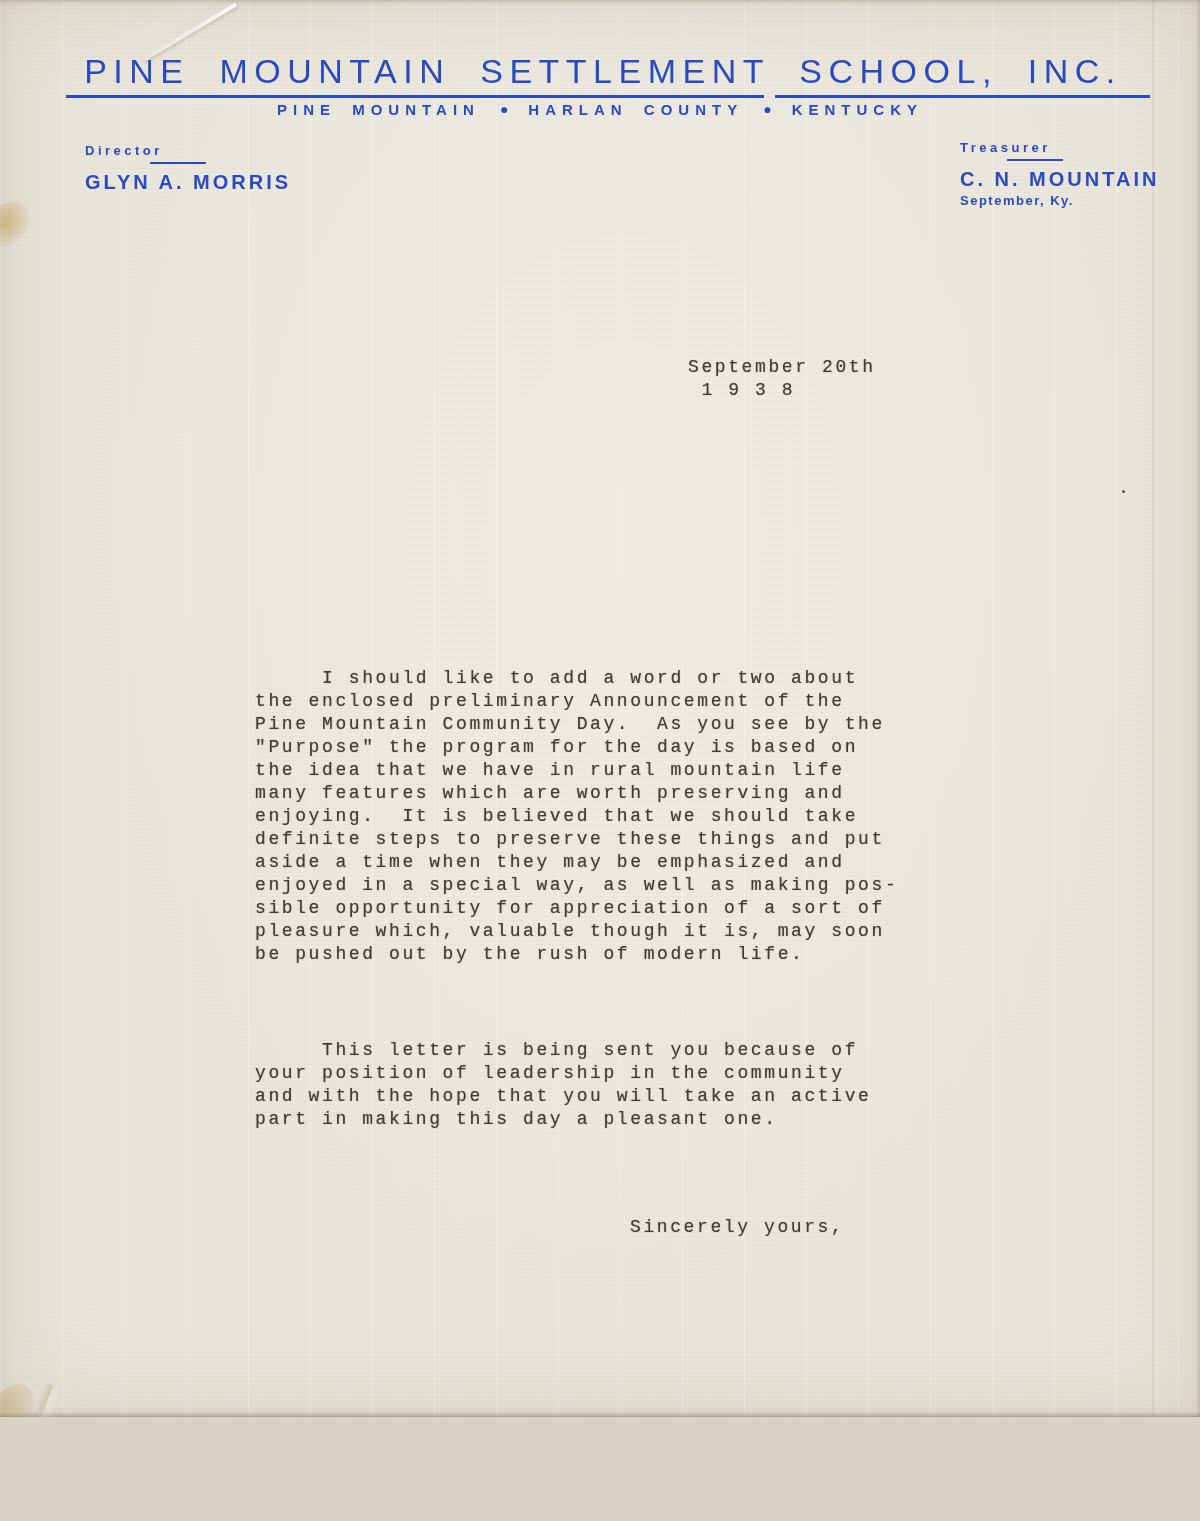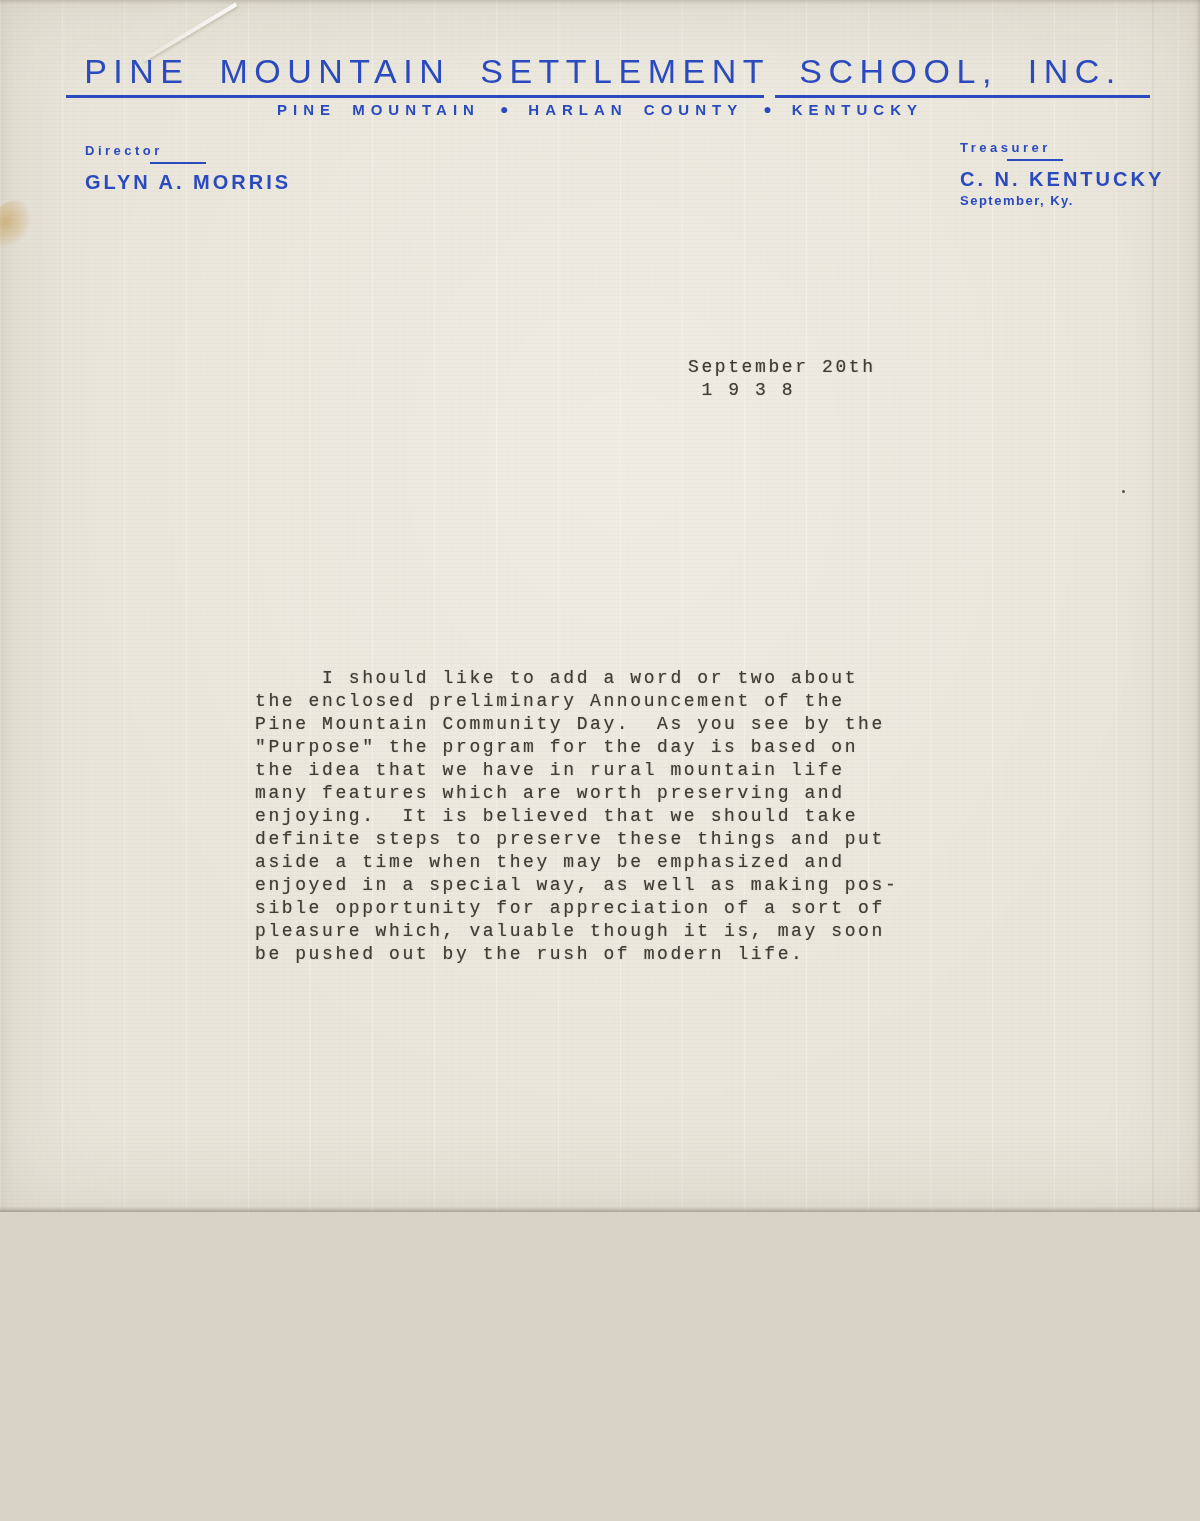--- a/index.html
+++ b/index.html
@@ -1,19 +1,19 @@
 <!DOCTYPE html>
 <html><head>
 <meta charset="utf-8">
 <style>
   html,body{margin:0;padding:0;}
   body{width:1200px;height:1521px;overflow:hidden;background:#d8d3c6;}
 
   .page{
-    position:relative;width:1200px;height:1212px;overflow:hidden;
+    position:relative;width:1200px;height:1417px;overflow:hidden;
     background-color:#e9e5da;
     background-image:
       radial-gradient(ellipse at 52% 38%, rgba(255,255,255,0.28), rgba(255,255,255,0) 65%),
       repeating-linear-gradient(90deg, rgba(255,255,248,0.30) 0px, rgba(255,255,248,0.30) 1px, transparent 1px, transparent 62px),
       repeating-linear-gradient(0deg, rgba(155,145,125,0.055) 0px, rgba(155,145,125,0.055) 1px, transparent 1px, transparent 4px),
       repeating-linear-gradient(90deg, rgba(255,255,255,0.05) 0px, rgba(255,255,255,0.05) 2px, transparent 2px, transparent 7px);
     box-shadow: inset 0 0 90px rgba(130,118,95,0.18), inset 0 0 14px rgba(130,118,95,0.12);
     font-family:"Liberation Sans", sans-serif;
   }
 
@@ -118,21 +118,21 @@
 
     <div class="officer director">
       <div class="olabel">Director</div>
       <div class="orule"></div>
       <div class="oname">GLYN A. MORRIS</div>
     </div>
 
     <div class="officer treasurer">
       <div class="olabel">Treasurer</div>
       <div class="orule"></div>
-      <div class="oname">C. N. KENTUCKY</div>
+      <div class="oname">C. N. MOUNTAIN</div>
       <div class="ocity">September, Ky.</div>
     </div>
   </header>
 
   <main>
     <div class="typewriter date">September 20th
  1 9 3 8</div>
 
     <div class="typewriter body-text">
       <div class="para">     I should like to add a word or two about
@@ -141,20 +141,24 @@
 "Purpose" the program for the day is based on
 the idea that we have in rural mountain life
 many features which are worth preserving and
 enjoying.  It is believed that we should take
 definite steps to preserve these things and put
 aside a time when they may be emphasized and
 enjoyed in a special way, as well as making pos-
 sible opportunity for appreciation of a sort of
 pleasure which, valuable though it is, may soon
 be pushed out by the rush of modern life.</div>
+      <div class="para">     This letter is being sent you because of
+your position of leadership in the community
+and with the hope that you will take an active
+part in making this day a pleasant one.</div>
     </div>
 
     <div class="typewriter closing">Sincerely yours,</div>
   </main>
 
   <div class="watermark">PMSS 2017</div>
 
 </div>
 
 </body></html>

